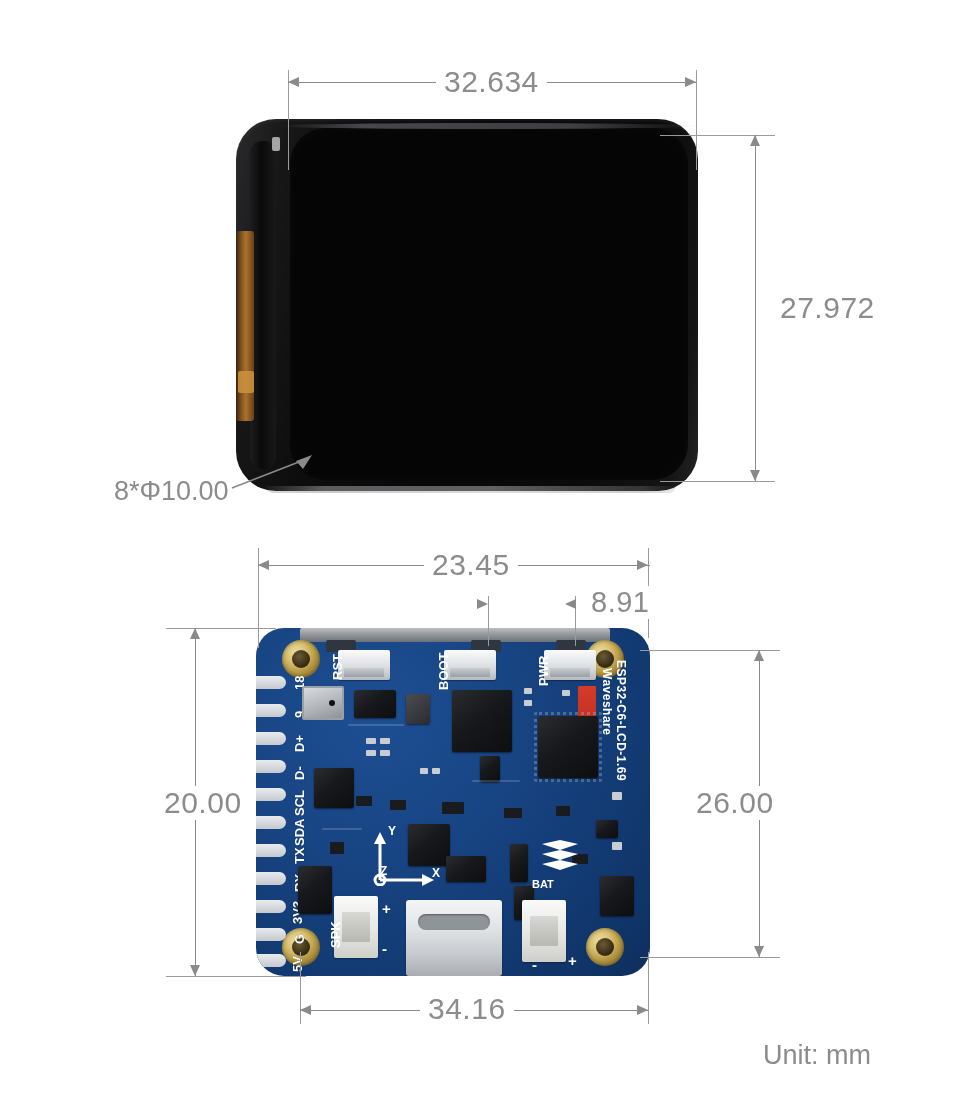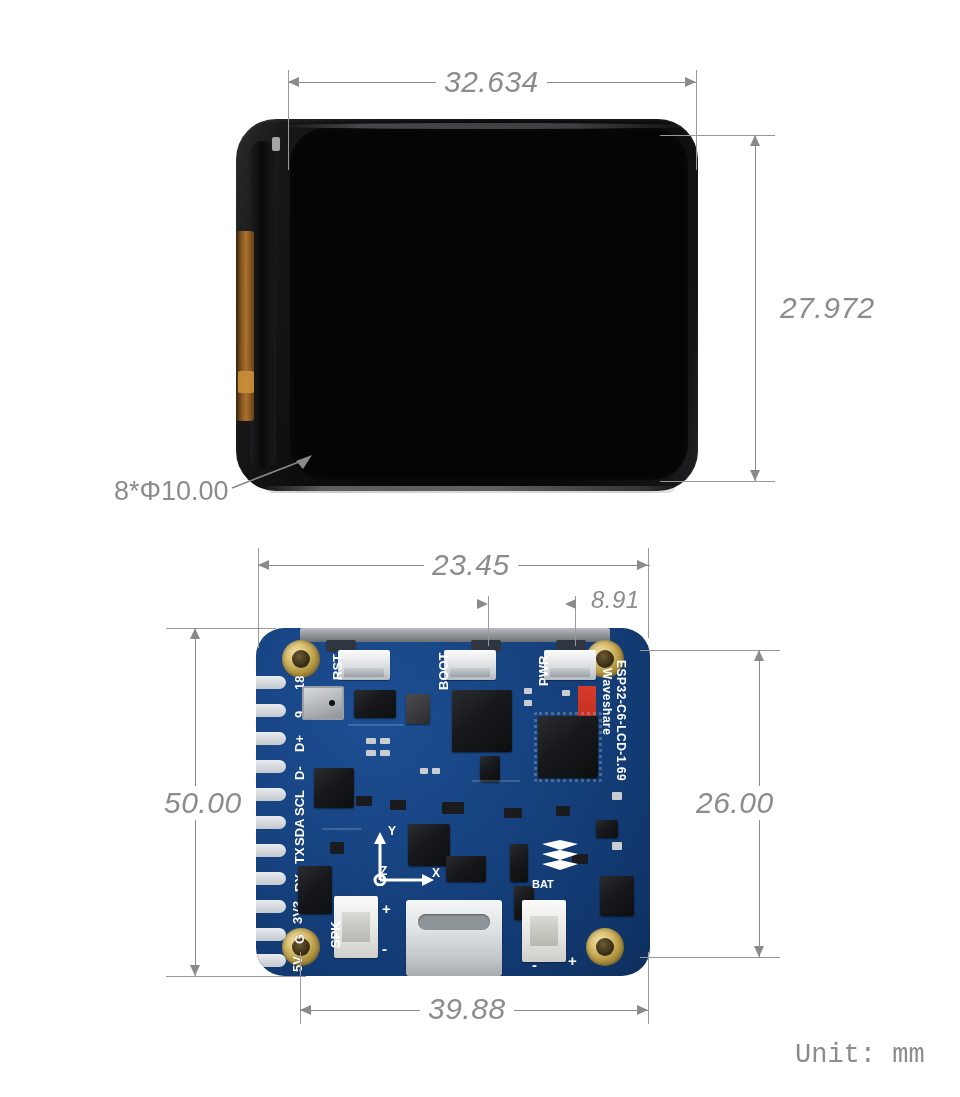--- a/index.html
+++ b/index.html
@@ -54,23 +54,22 @@
   }
 
   .dim-text {
     position: absolute;
     color: #8c8c8c;
     font-size: 30px;
     letter-spacing: 0.5px;
     white-space: nowrap;
     background: #ffffff;
     padding: 0 8px;
-    font-style: italic;
-  }
-  .dim-text.small { font-size: 24px; }
+  }
+  .dim-text.small { font-size: 29px; }
 
   .note-text {
     position: absolute;
     color: #8c8c8c;
     font-size: 27px;
     white-space: nowrap;
   }
   .unit-text {
     position: absolute;
     color: #8c8c8c;
@@ -510,31 +509,31 @@
   <div class="ext-line-v" style="left:575px; top:596px; height:50px;"></div>
   <div class="arrow arrow-r" style="left:477px; top:599px;"></div>
   <div class="arrow arrow-l" style="left:565px; top:599px;"></div>
   <div class="dim-text small" style="left:583px; top:586px;">8.91</div>
 
   <div class="ext-line-h" style="left:166px; top:628px; width:110px;"></div>
   <div class="ext-line-h" style="left:166px; top:976px; width:140px;"></div>
   <div class="dim-line-v" style="left:195px; top:628px; height:348px;"></div>
   <div class="arrow arrow-u" style="left:190px; top:628px;"></div>
   <div class="arrow arrow-d" style="left:190px; top:965px;"></div>
-  <div class="dim-text" style="left:156px; top:786px;">50.00</div>
+  <div class="dim-text" style="left:156px; top:786px;">20.00</div>
 
   <div class="ext-line-h" style="left:640px; top:650px; width:140px;"></div>
   <div class="ext-line-h" style="left:640px; top:957px; width:140px;"></div>
   <div class="dim-line-v" style="left:759px; top:650px; height:307px;"></div>
   <div class="arrow arrow-u" style="left:754px; top:650px;"></div>
   <div class="arrow arrow-d" style="left:754px; top:946px;"></div>
   <div class="dim-text" style="left:688px; top:786px;">26.00</div>
 
   <div class="ext-line-v" style="left:300px; top:952px; height:72px;"></div>
   <div class="ext-line-v" style="left:648px; top:952px; height:72px;"></div>
   <div class="dim-line-h" style="left:300px; top:1010px; width:348px;"></div>
   <div class="arrow arrow-l" style="left:300px; top:1005px;"></div>
   <div class="arrow arrow-r" style="left:637px; top:1005px;"></div>
-  <div class="dim-text" style="left:420px; top:992px;">39.88</div>
-
-  <div class="unit-text" style="left:795px; top:1040px;font-family:Liberation Mono, monospace;">Unit: mm</div>
+  <div class="dim-text" style="left:420px; top:992px;">34.16</div>
+
+  <div class="unit-text" style="left:763px; top:1040px;">Unit: mm</div>
 
 </div>
 
 </body></html>

